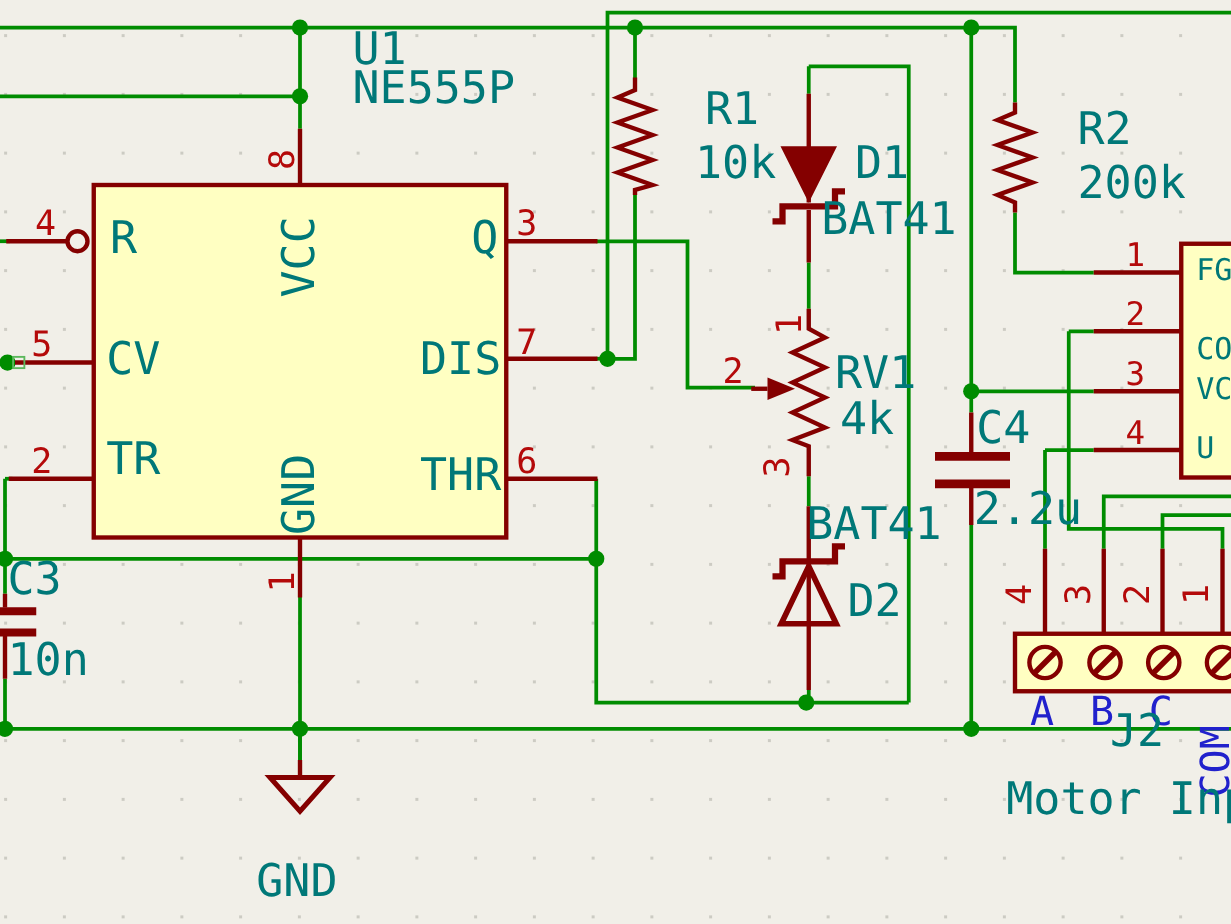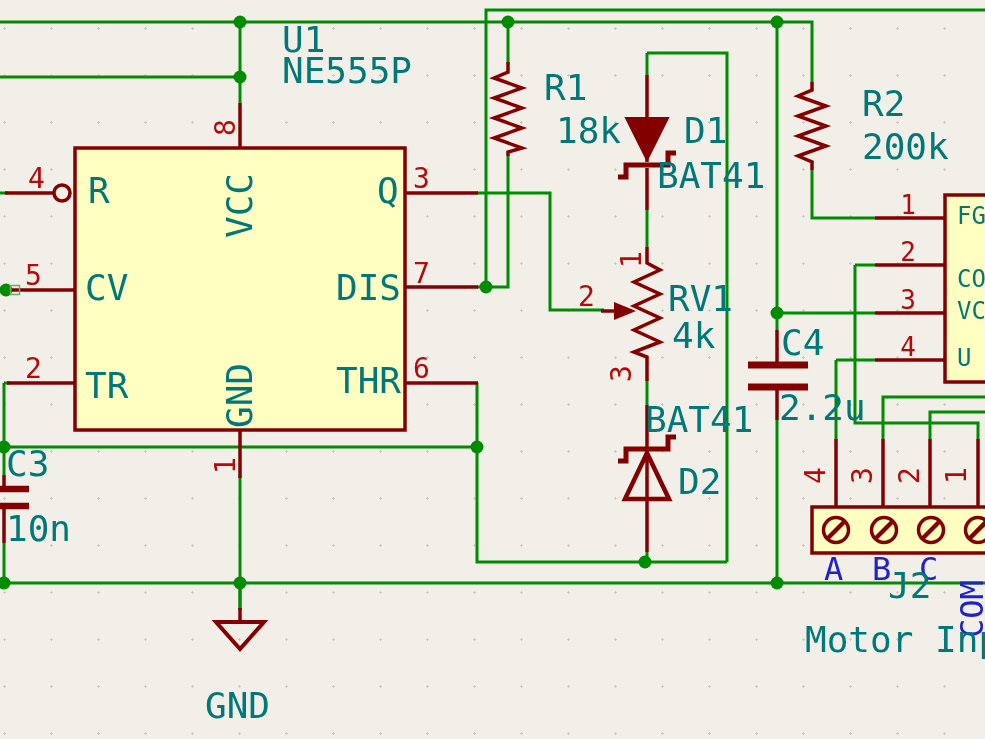--- a/index.html
+++ b/index.html
@@ -141,38 +141,38 @@
   </g>
 
   <rect x="10.5" y="285.5" width="9" height="9" fill="none" stroke="#5CB85C" stroke-width="1.5"></rect>
 </svg>
 
 <span class="lbl teal f36" style="left:282px;top:22px">U1</span>
 <span class="lbl teal f36" style="left:282px;top:53px">NE555P</span>
 
 <span class="lbl teal f36" style="left:88px;top:173px">R</span>
 <span class="lbl teal f36" style="left:85px;top:270px">CV</span>
-<span class="lbl teal f36" style="left:85px;top:368px">TR</span>
+<span class="lbl teal f36" style="left:85px;top:350px">TR</span>
 <span class="lbl teal f36" style="left:377px;top:173px">Q</span>
 <span class="lbl teal f36" style="left:336px;top:270px">DIS</span>
 <span class="lbl teal f36" style="left:336px;top:363px">THR</span>
 <span class="lbl teal f36 rot" style="left:222px;top:238px">VCC</span>
 <span class="lbl teal f36 rot" style="left:222px;top:428px">GND</span>
 
 <span class="lbl red f28" style="left:28px;top:165px">4</span>
 <span class="lbl red f28" style="left:25px;top:262px">5</span>
 <span class="lbl red f28" style="left:25px;top:355px">2</span>
 <span class="lbl red f28" style="left:413px;top:165px">3</span>
 <span class="lbl red f28" style="left:413px;top:260px">7</span>
 <span class="lbl red f28" style="left:413px;top:355px">6</span>
 <span class="lbl red f28 rot" style="left:212px;top:136px">8</span>
 <span class="lbl red f28 rot" style="left:212px;top:474px">1</span>
 
-<span class="lbl teal f36" style="left:544px;top:70px">R1</span>
-<span class="lbl teal f36" style="left:556px;top:113px">18k</span>
+<span class="lbl teal f36" style="left:564px;top:70px">R1</span>
+<span class="lbl teal f36" style="left:556px;top:113px">10k</span>
 <span class="lbl teal f36" style="left:862px;top:86px">R2</span>
 <span class="lbl teal f36" style="left:862px;top:129px">200k</span>
 
 <span class="lbl teal f36" style="left:684px;top:113px">D1</span>
 <span class="lbl teal f36" style="left:657px;top:158px">BAT41</span>
 <span class="lbl teal f36" style="left:645px;top:402px">BAT41</span>
 <span class="lbl teal f36" style="left:678px;top:464px">D2</span>
 
 <span class="lbl teal f36" style="left:668px;top:281px">RV1</span>
 <span class="lbl teal f36" style="left:672px;top:318px">4k</span>

